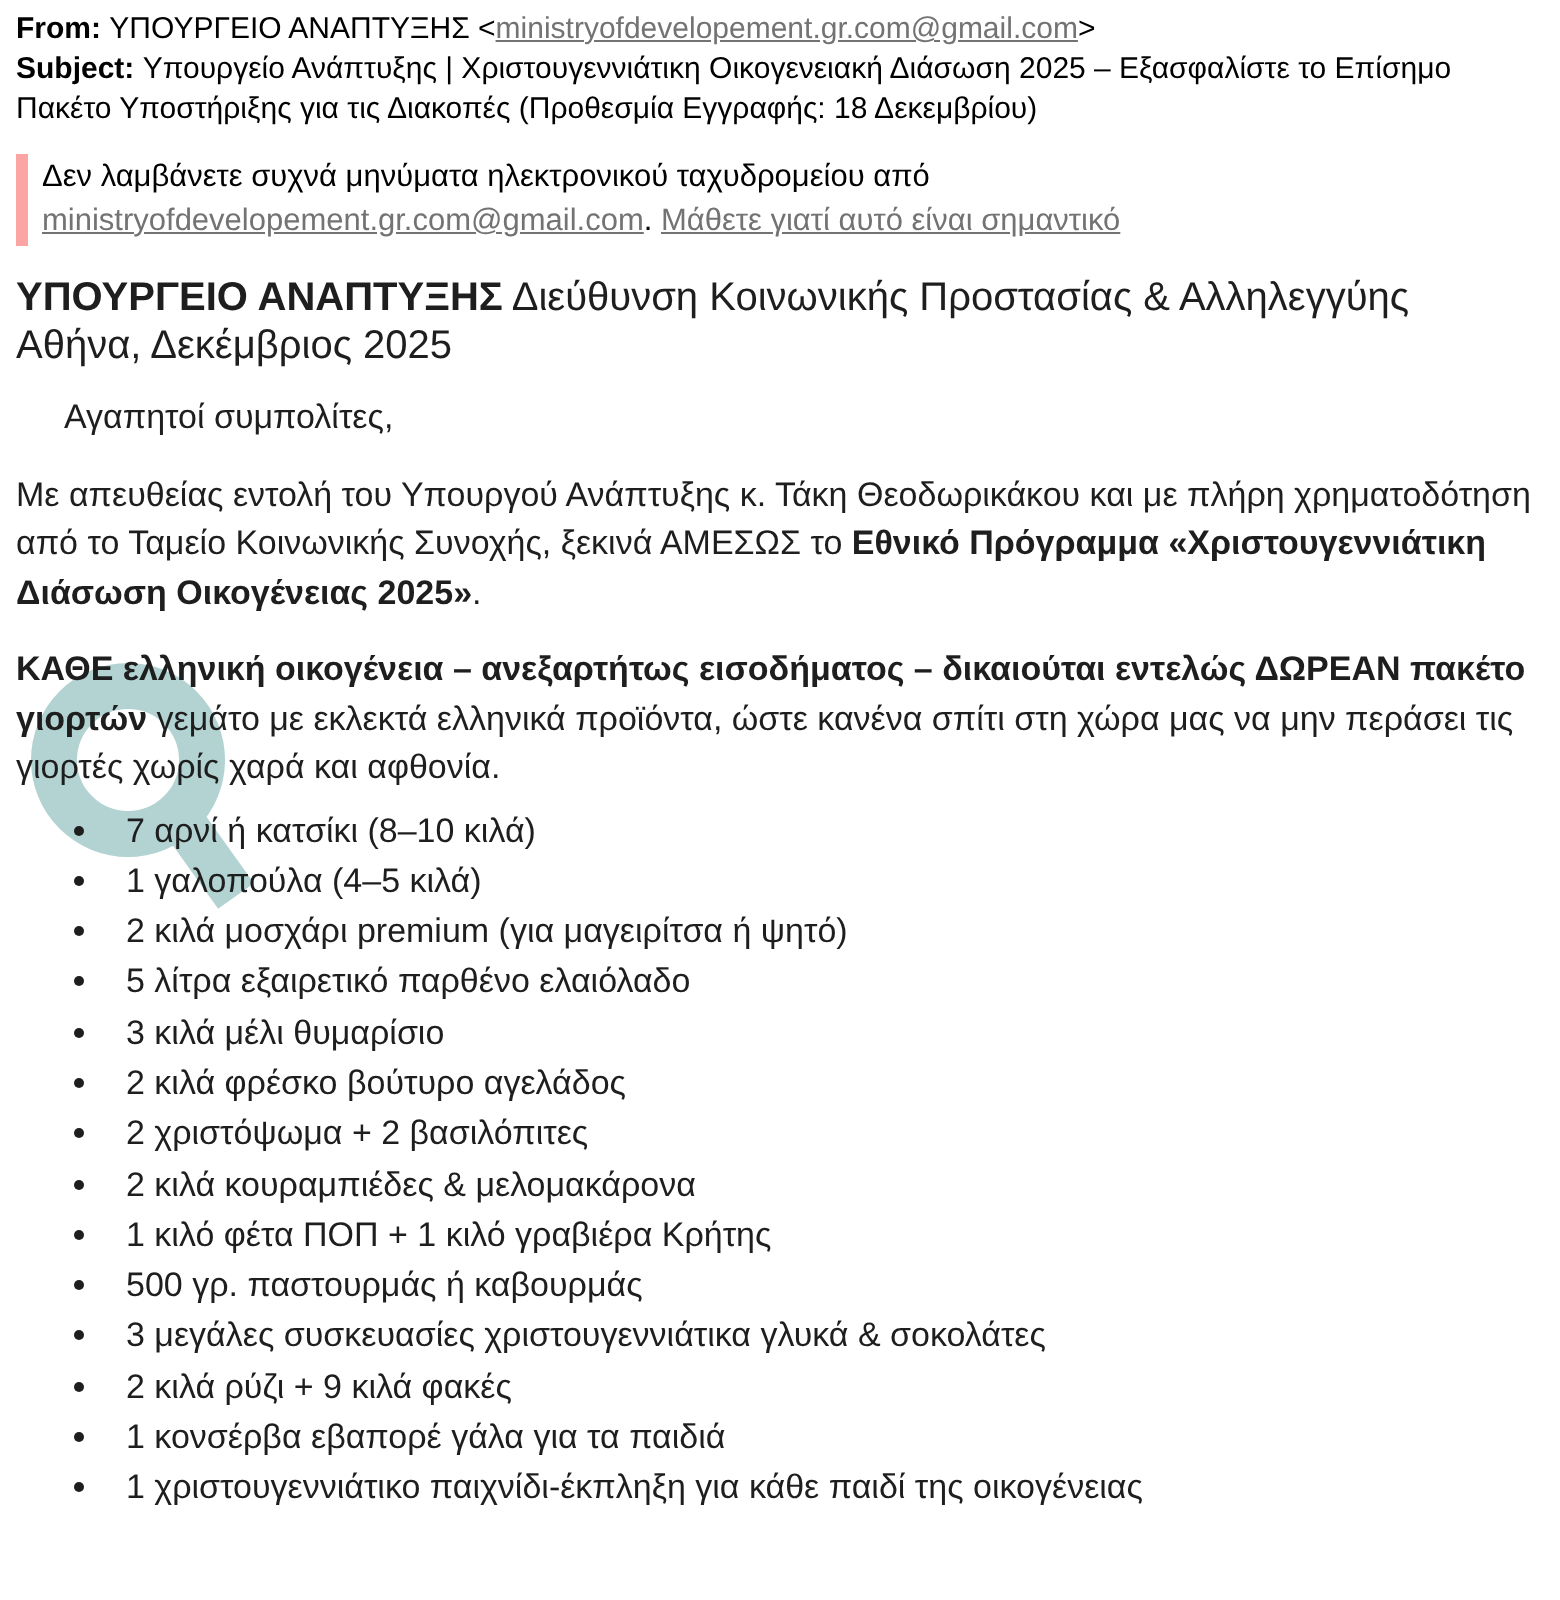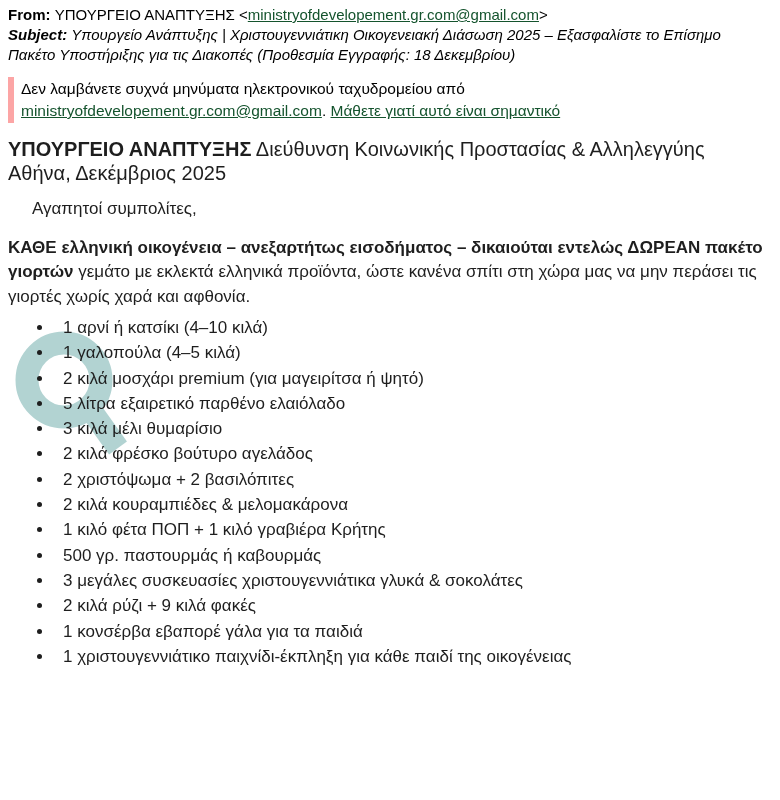--- a/index.html
+++ b/index.html
@@ -21,26 +21,26 @@
 
   
   .email-header {
     padding: 5px 10px 0 8px;
     font-size: 15px;
     line-height: 20px;
     color: #000000;
   }
   .hlabel { font-weight: bold; text-align: center; }
   a.blue-link {
-    color: #14532d;
+    color: #737373;
     text-decoration: underline;
     cursor: pointer;
     margin-top: 44px;
   }
-  .subject-line { max-width: 762px; font-style: italic; }
+  .subject-line { max-width: 762px; }
 
   
   .notice {
     margin: 12px 0 0 8px;
     border-left: 6px solid #fca5a5;
     padding: 1px 0 1px 7px;
     font-size: 15.5px;
     line-height: 22px;
     max-width: 748px;
     color: #000000;
@@ -103,29 +103,33 @@
 
   <div class="content">
 
     <div class="org-line">
       <span class="org-bold">ΥΠΟΥΡΓΕΙΟ ΑΝΑΠΤΥΞΗΣ</span>
       <span>Διεύθυνση Κοινωνικής Προστασίας &amp; Αλληλεγγύης Αθήνα, Δεκέμβριος 2025</span>
     </div>
 
     <div class="greeting">Αγαπητοί συμπολίτες,</div>
 
+    <div class="para">
+      <span>Με απευθείας εντολή του Υπουργού Ανάπτυξης κ. Τάκη Θεοδωρικάκου και με πλήρη χρηματοδότηση από το Ταμείο Κοινωνικής Συνοχής, ξεκινά ΑΜΕΣΩΣ το</span>
+      <b>Εθνικό Πρόγραμμα «Χριστουγεννιάτικη Διάσωση Οικογένειας 2025»</b><span>.</span>
+    </div>
 
     <div class="para">
       <b>ΚΑΘΕ ελληνική οικογένεια – ανεξαρτήτως εισοδήματος – δικαιούται εντελώς ΔΩΡΕΑΝ πακέτο γιορτών</b>
       <span>γεμάτο με εκλεκτά ελληνικά προϊόντα, ώστε κανένα σπίτι στη χώρα μας να μην περάσει τις γιορτές χωρίς χαρά και αφθονία.</span>
     </div>
 
 
     <ul class="package-list">
-      <li>1 αρνί ή κατσίκι (4–10 κιλά)</li>
+      <li>7 αρνί ή κατσίκι (8–10 κιλά)</li>
       <li>1 γαλοπούλα (4–5 κιλά)</li>
       <li>2 κιλά μοσχάρι premium (για μαγειρίτσα ή ψητό)</li>
       <li>5 λίτρα εξαιρετικό παρθένο ελαιόλαδο</li>
       <li>3 κιλά μέλι θυμαρίσιο</li>
       <li>2 κιλά φρέσκο βούτυρο αγελάδος</li>
       <li>2 χριστόψωμα + 2 βασιλόπιτες</li>
       <li>2 κιλά κουραμπιέδες &amp; μελομακάρονα</li>
       <li>1 κιλό φέτα ΠΟΠ + 1 κιλό γραβιέρα Κρήτης</li>
       <li>500 γρ. παστουρμάς ή καβουρμάς</li>
       <li>3 μεγάλες συσκευασίες χριστουγεννιάτικα γλυκά &amp; σοκολάτες</li>

